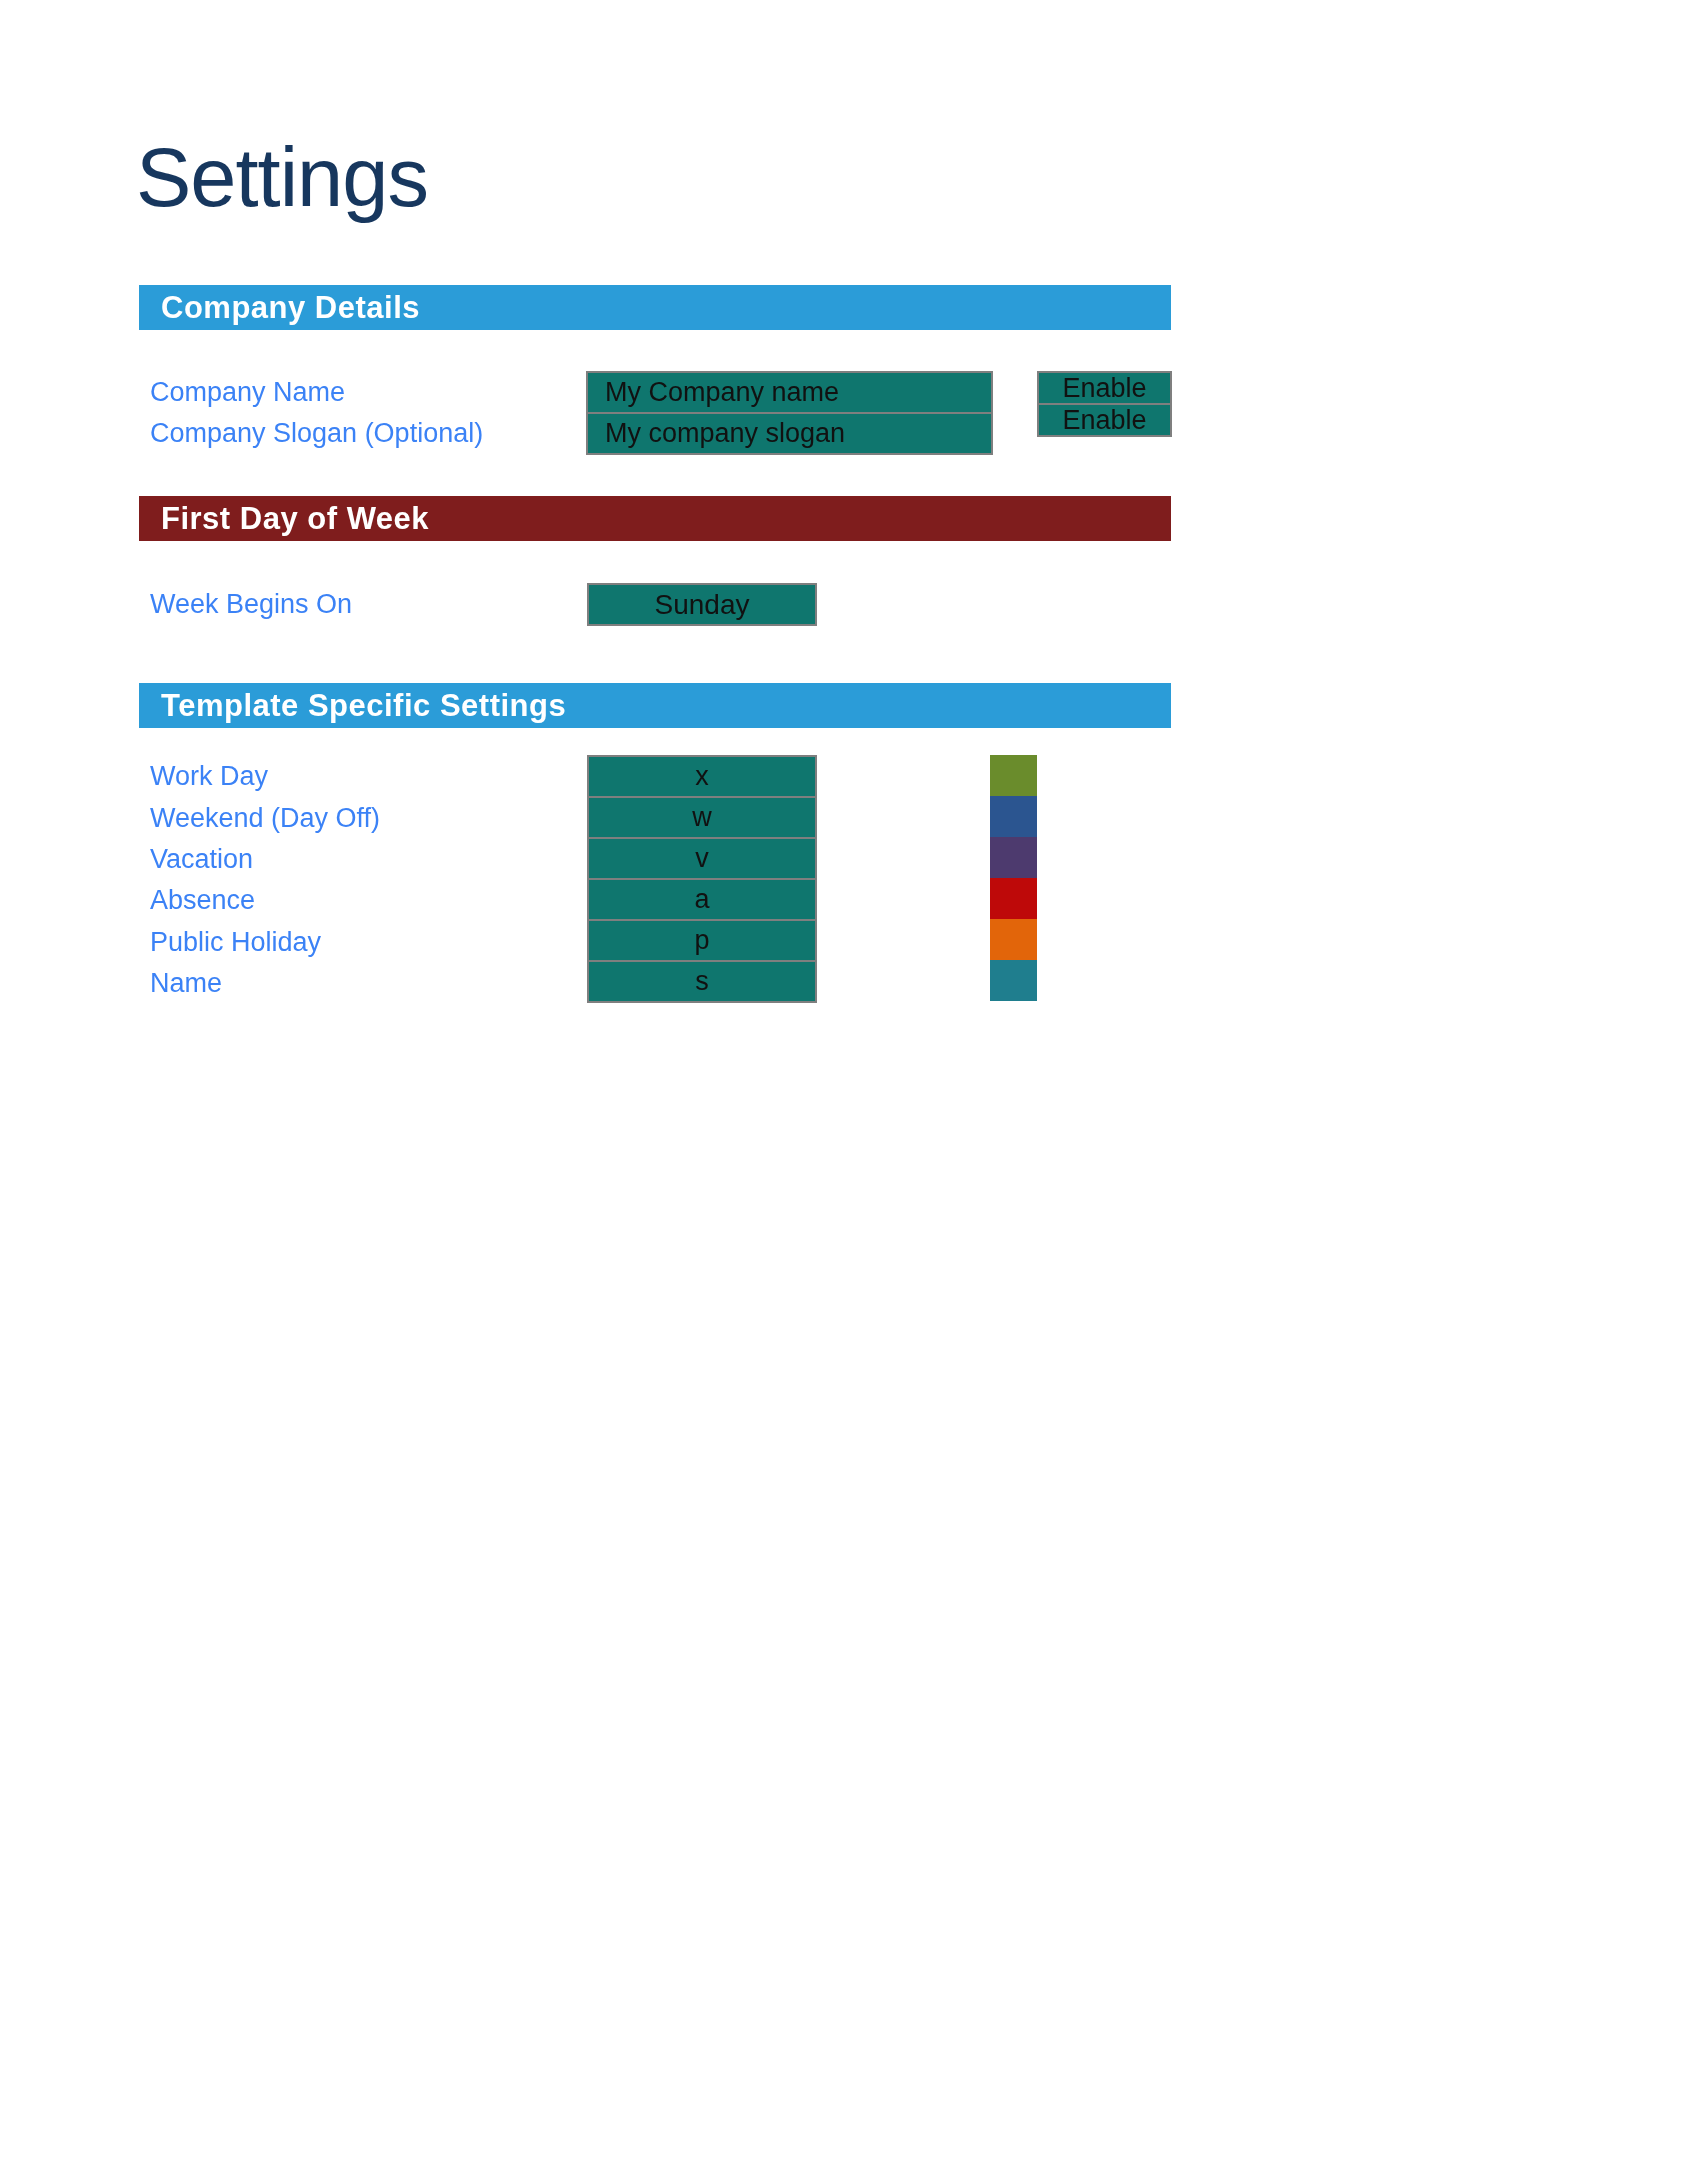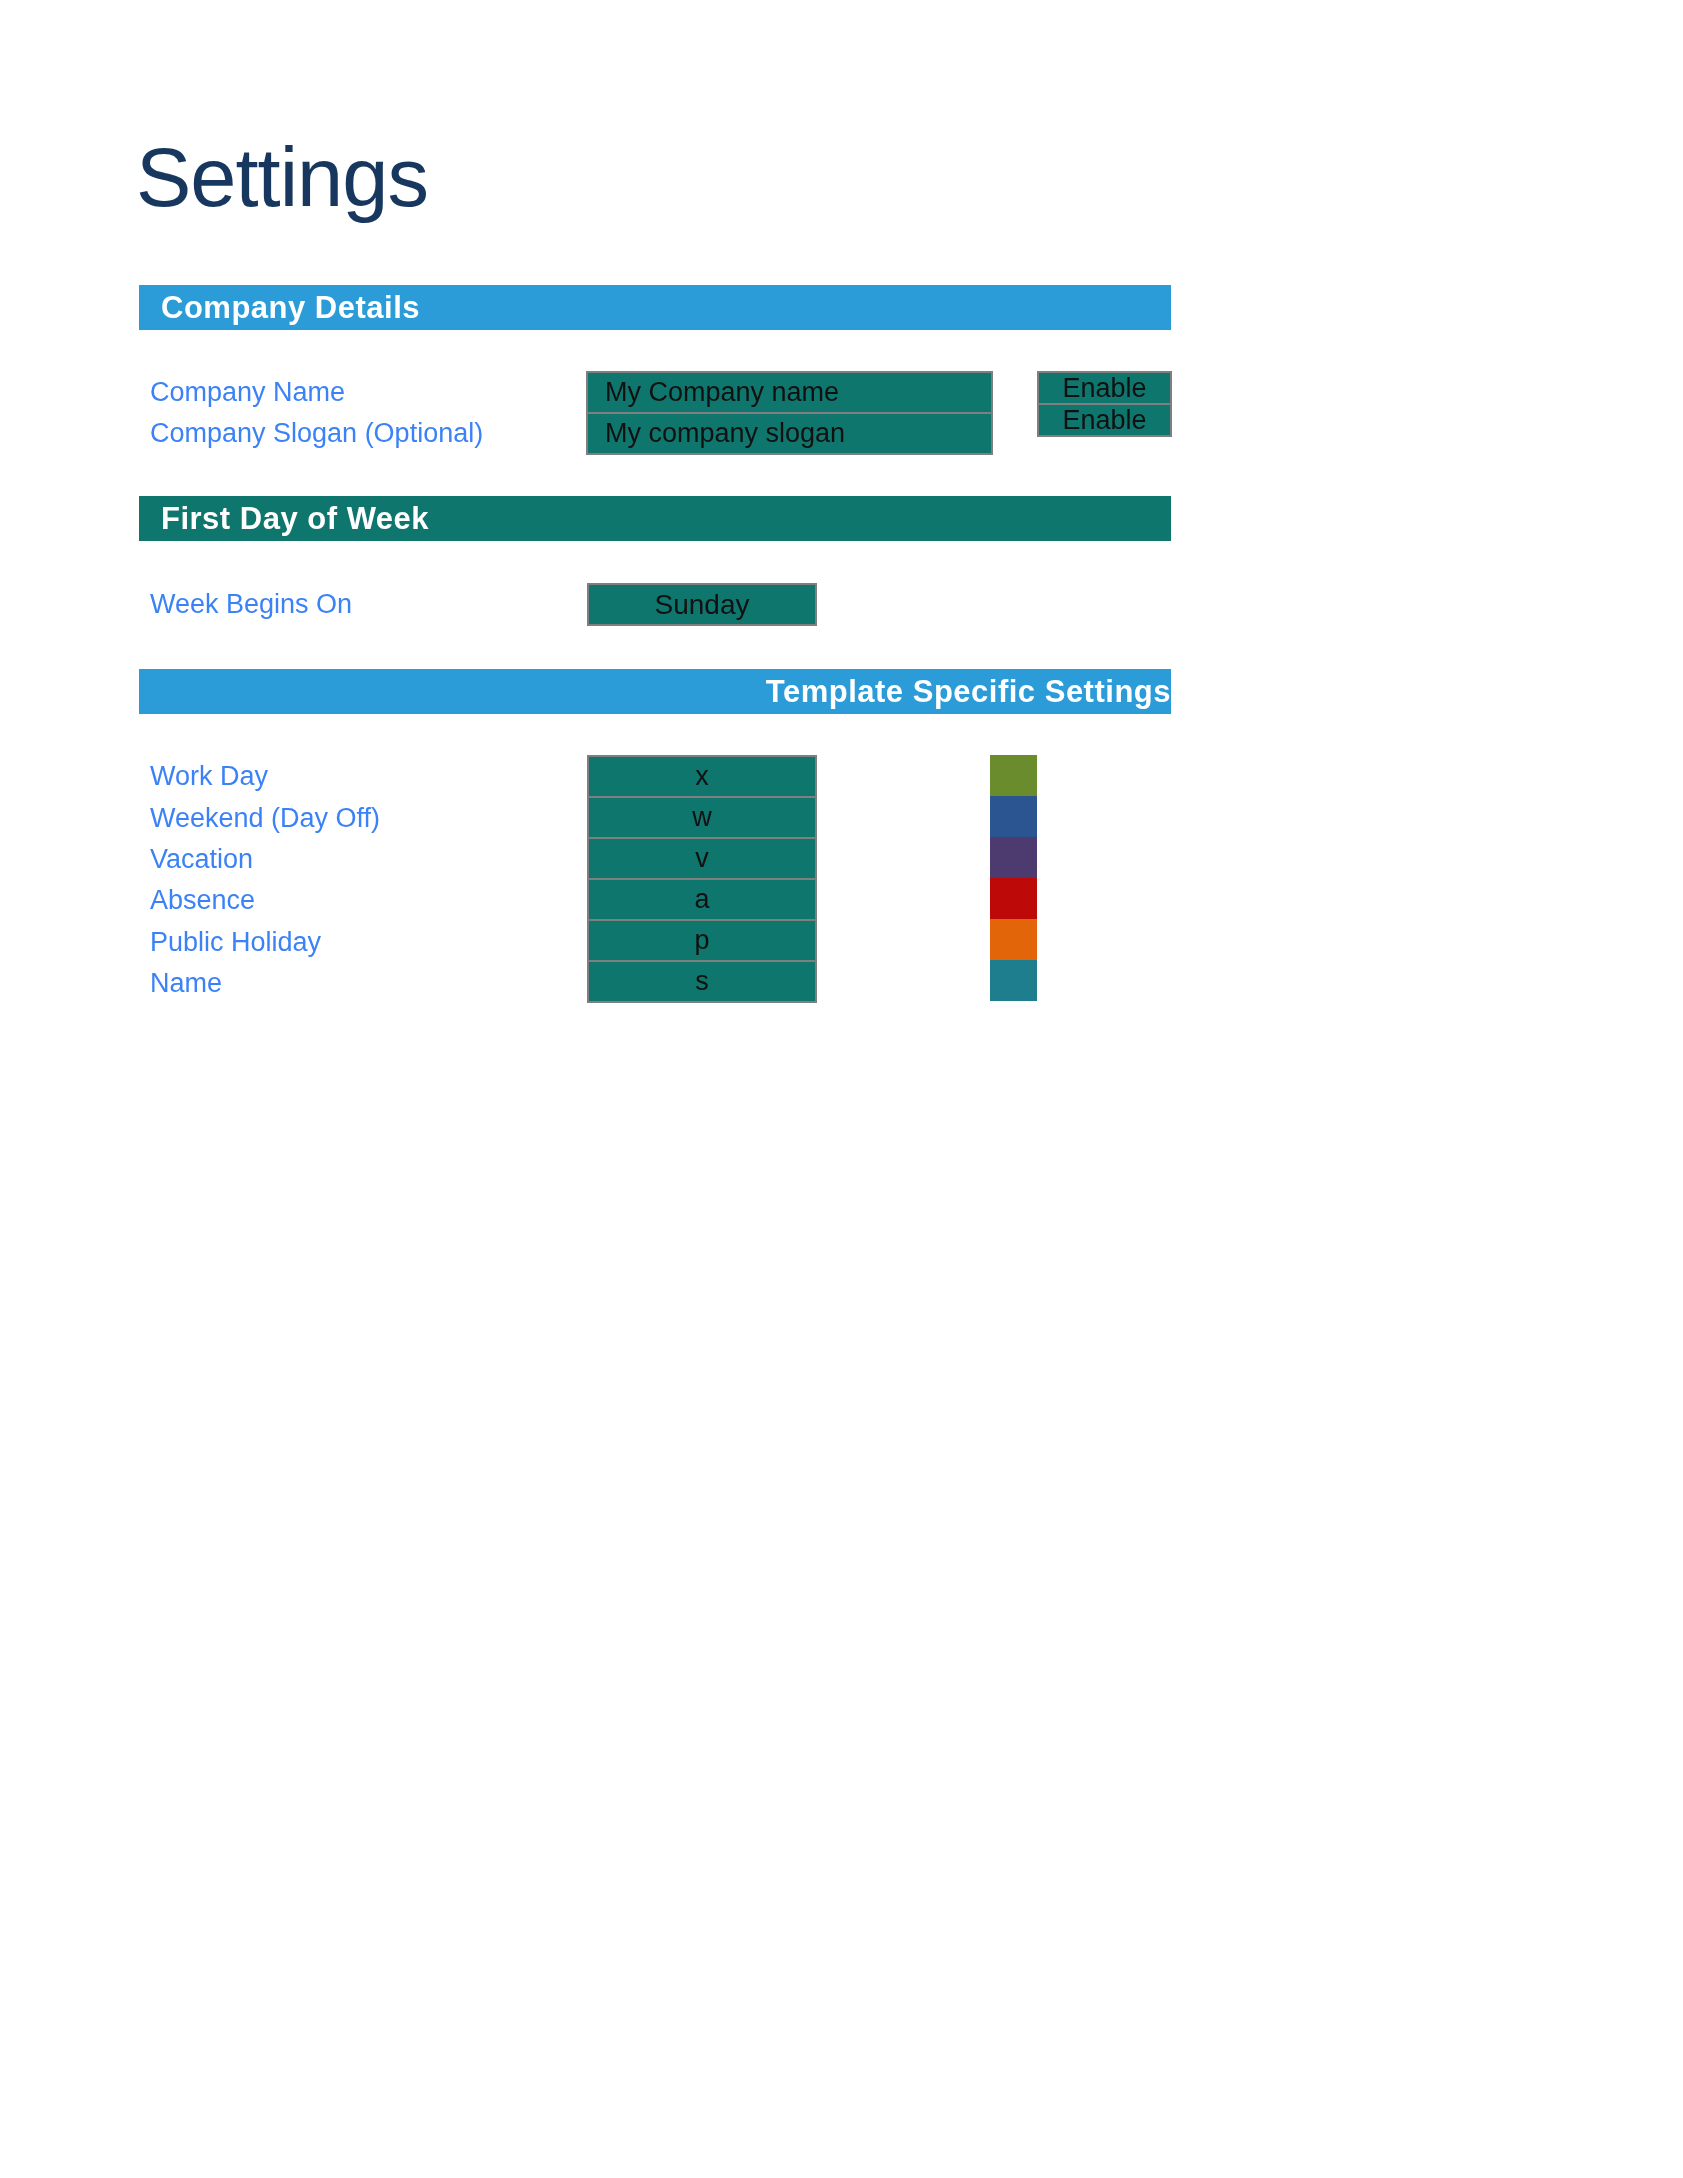--- a/index.html
+++ b/index.html
@@ -19,21 +19,21 @@
 
   .section-bar {
     position: absolute; left: 139px; width: 1032px; height: 45px;
     background: #2B9CD8; color: #ffffff;
     display: flex; align-items: center;
     padding-left: 22px;
     font-size: 31px; font-weight: 700; letter-spacing: 0.5px;
   }
   .bar-company  { top: 285px; }
   .bar-firstday { top: 496px; }
-  .bar-template { top: 669px; justify-content: flex-end; }
+  .bar-template { top: 683px; }
 
   .field-label {
     position: absolute; left: 150px;
     height: 42px; display: flex; align-items: center;
     font-size: 27px; color: #3b82f6; white-space: nowrap;
   }
 
   .box {
     background: #0f766e; border: 2px solid #7F7F7F;
     display: flex; align-items: center;
@@ -88,21 +88,21 @@
   <div class="stack company-inputs">
     <div class="box">My Company name</div>
     <div class="box">My company slogan</div>
   </div>
 
   <div class="stack enable-stack">
     <div class="box">Enable</div>
     <div class="box">Enable</div>
   </div>
 
-  <div class="section-bar bar-firstday" style="background-color: #0f766e;">
+  <div class="section-bar bar-firstday" style="background-color: #7f1d1d;">
     <span>First Day of Week</span>
   </div>
 
   <div class="field-label lbl-week">Week Begins On</div>
   <div class="box sunday-box">Sunday</div>
 
   <div class="section-bar bar-template" style="background-color: rgb(43, 156, 216);">
     <span>Template Specific Settings</span>
   </div>
 

